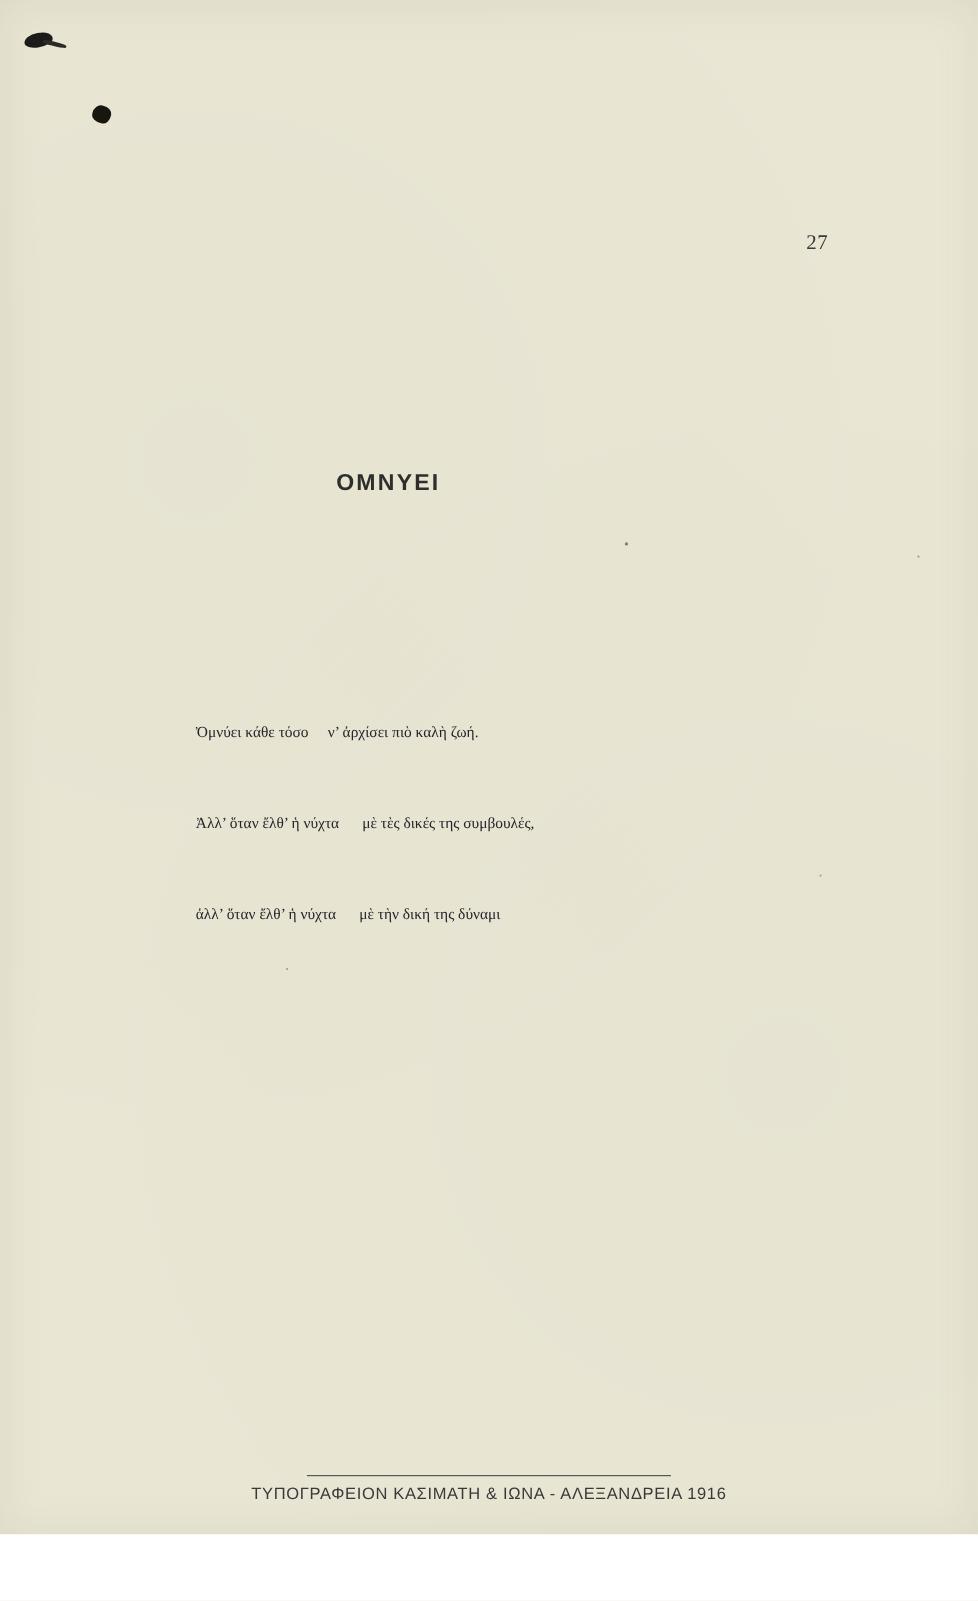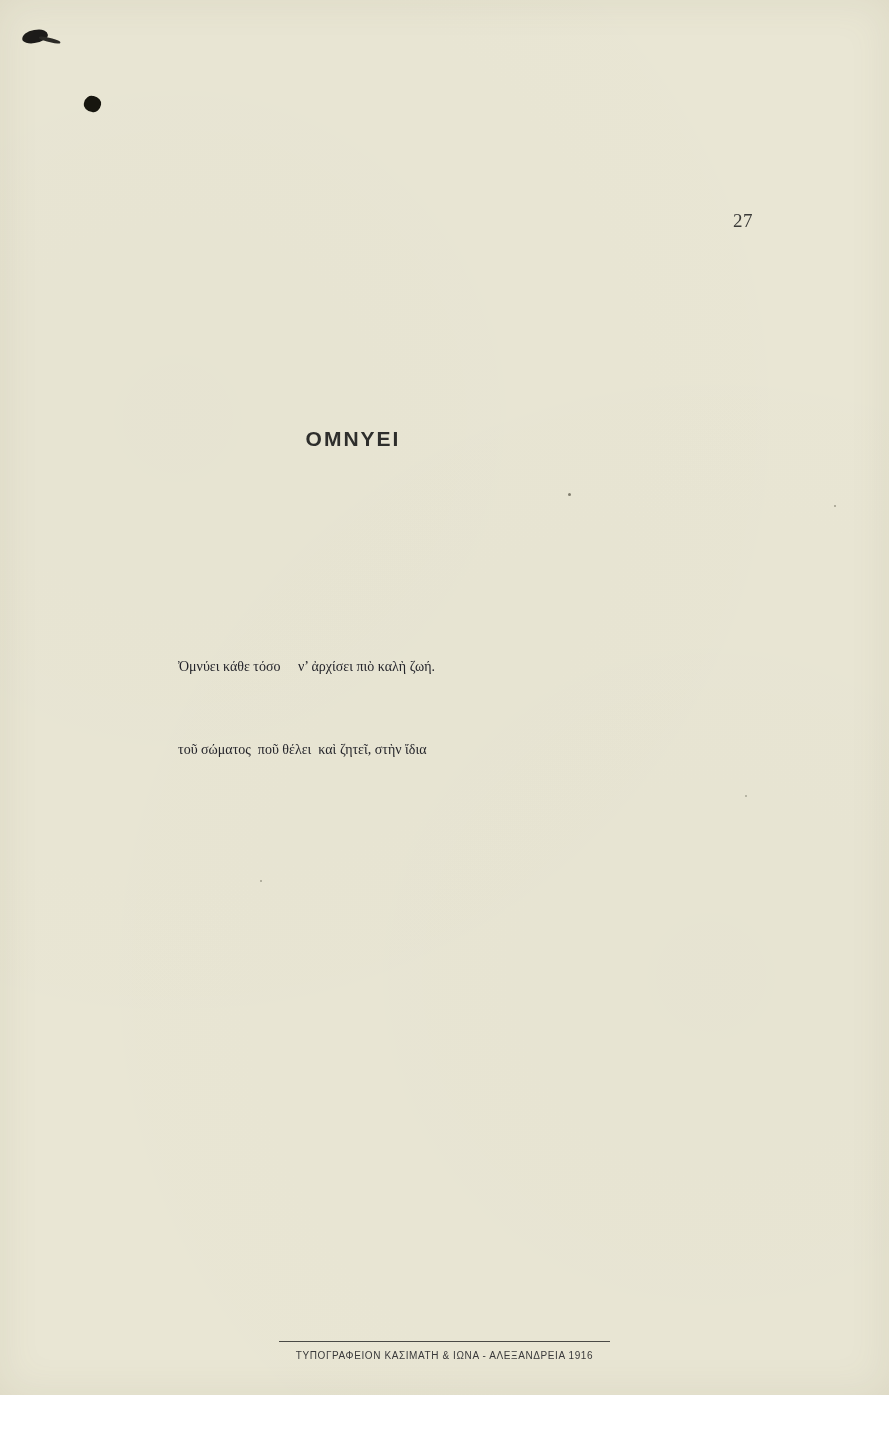--- a/index.html
+++ b/index.html
@@ -79,21 +79,21 @@
     height: 1px;
     background: #4a4a46;
   }
   .colophon {
     position: absolute;
     top: 1350px;
     left: 0;
     width: 889px;
     text-align: center;
     font-family: "Liberation Sans", sans-serif;
-    font-size: 10px;
+    font-size: 15px;
     letter-spacing: 0.6px;
     color: #39393a;
   }
 
   
   .blot-a {
     position: absolute;
     top: 30px;
     left: 22px;
     width: 26px;
@@ -184,21 +184,22 @@
   <div class="speck-2"></div>
   <div class="speck-3"></div>
   <div class="speck-4"></div>
 
   <div class="page-number">27</div>
 
   <div class="poem-title">OMNYEI</div>
 
   <div class="poem-body">
     <div class="poem-line">Ὀμνύει κάθε τόσο     ν’ ἀρχίσει πιὸ καλὴ ζωή.</div>
-    <div class="poem-line">τοῦ σώματος  ποῦ θέλει  καὶ ζητεῖ, στὴν ἴδια</div>
+    <div class="poem-line">Ἀλλ’ ὅταν ἔλθ’ ἡ νύχτα      μὲ τὲς δικές της συμβουλές,</div>
+    <div class="poem-line">ἀλλ’ ὅταν ἔλθ’ ἡ νύχτα      μὲ τὴν δική της δύναμι</div>
   </div>
 
   <div class="colophon-rule"></div>
   <div class="colophon">ΤΥΠΟΓΡΑΦΕΙΟΝ ΚΑΣΙΜΑΤΗ &amp; ΙΩΝΑ - ΑΛΕΞΑΝΔΡΕΙΑ 1916</div>
 
 </div>
 
 <div class="license-bar">
   
 </div>

